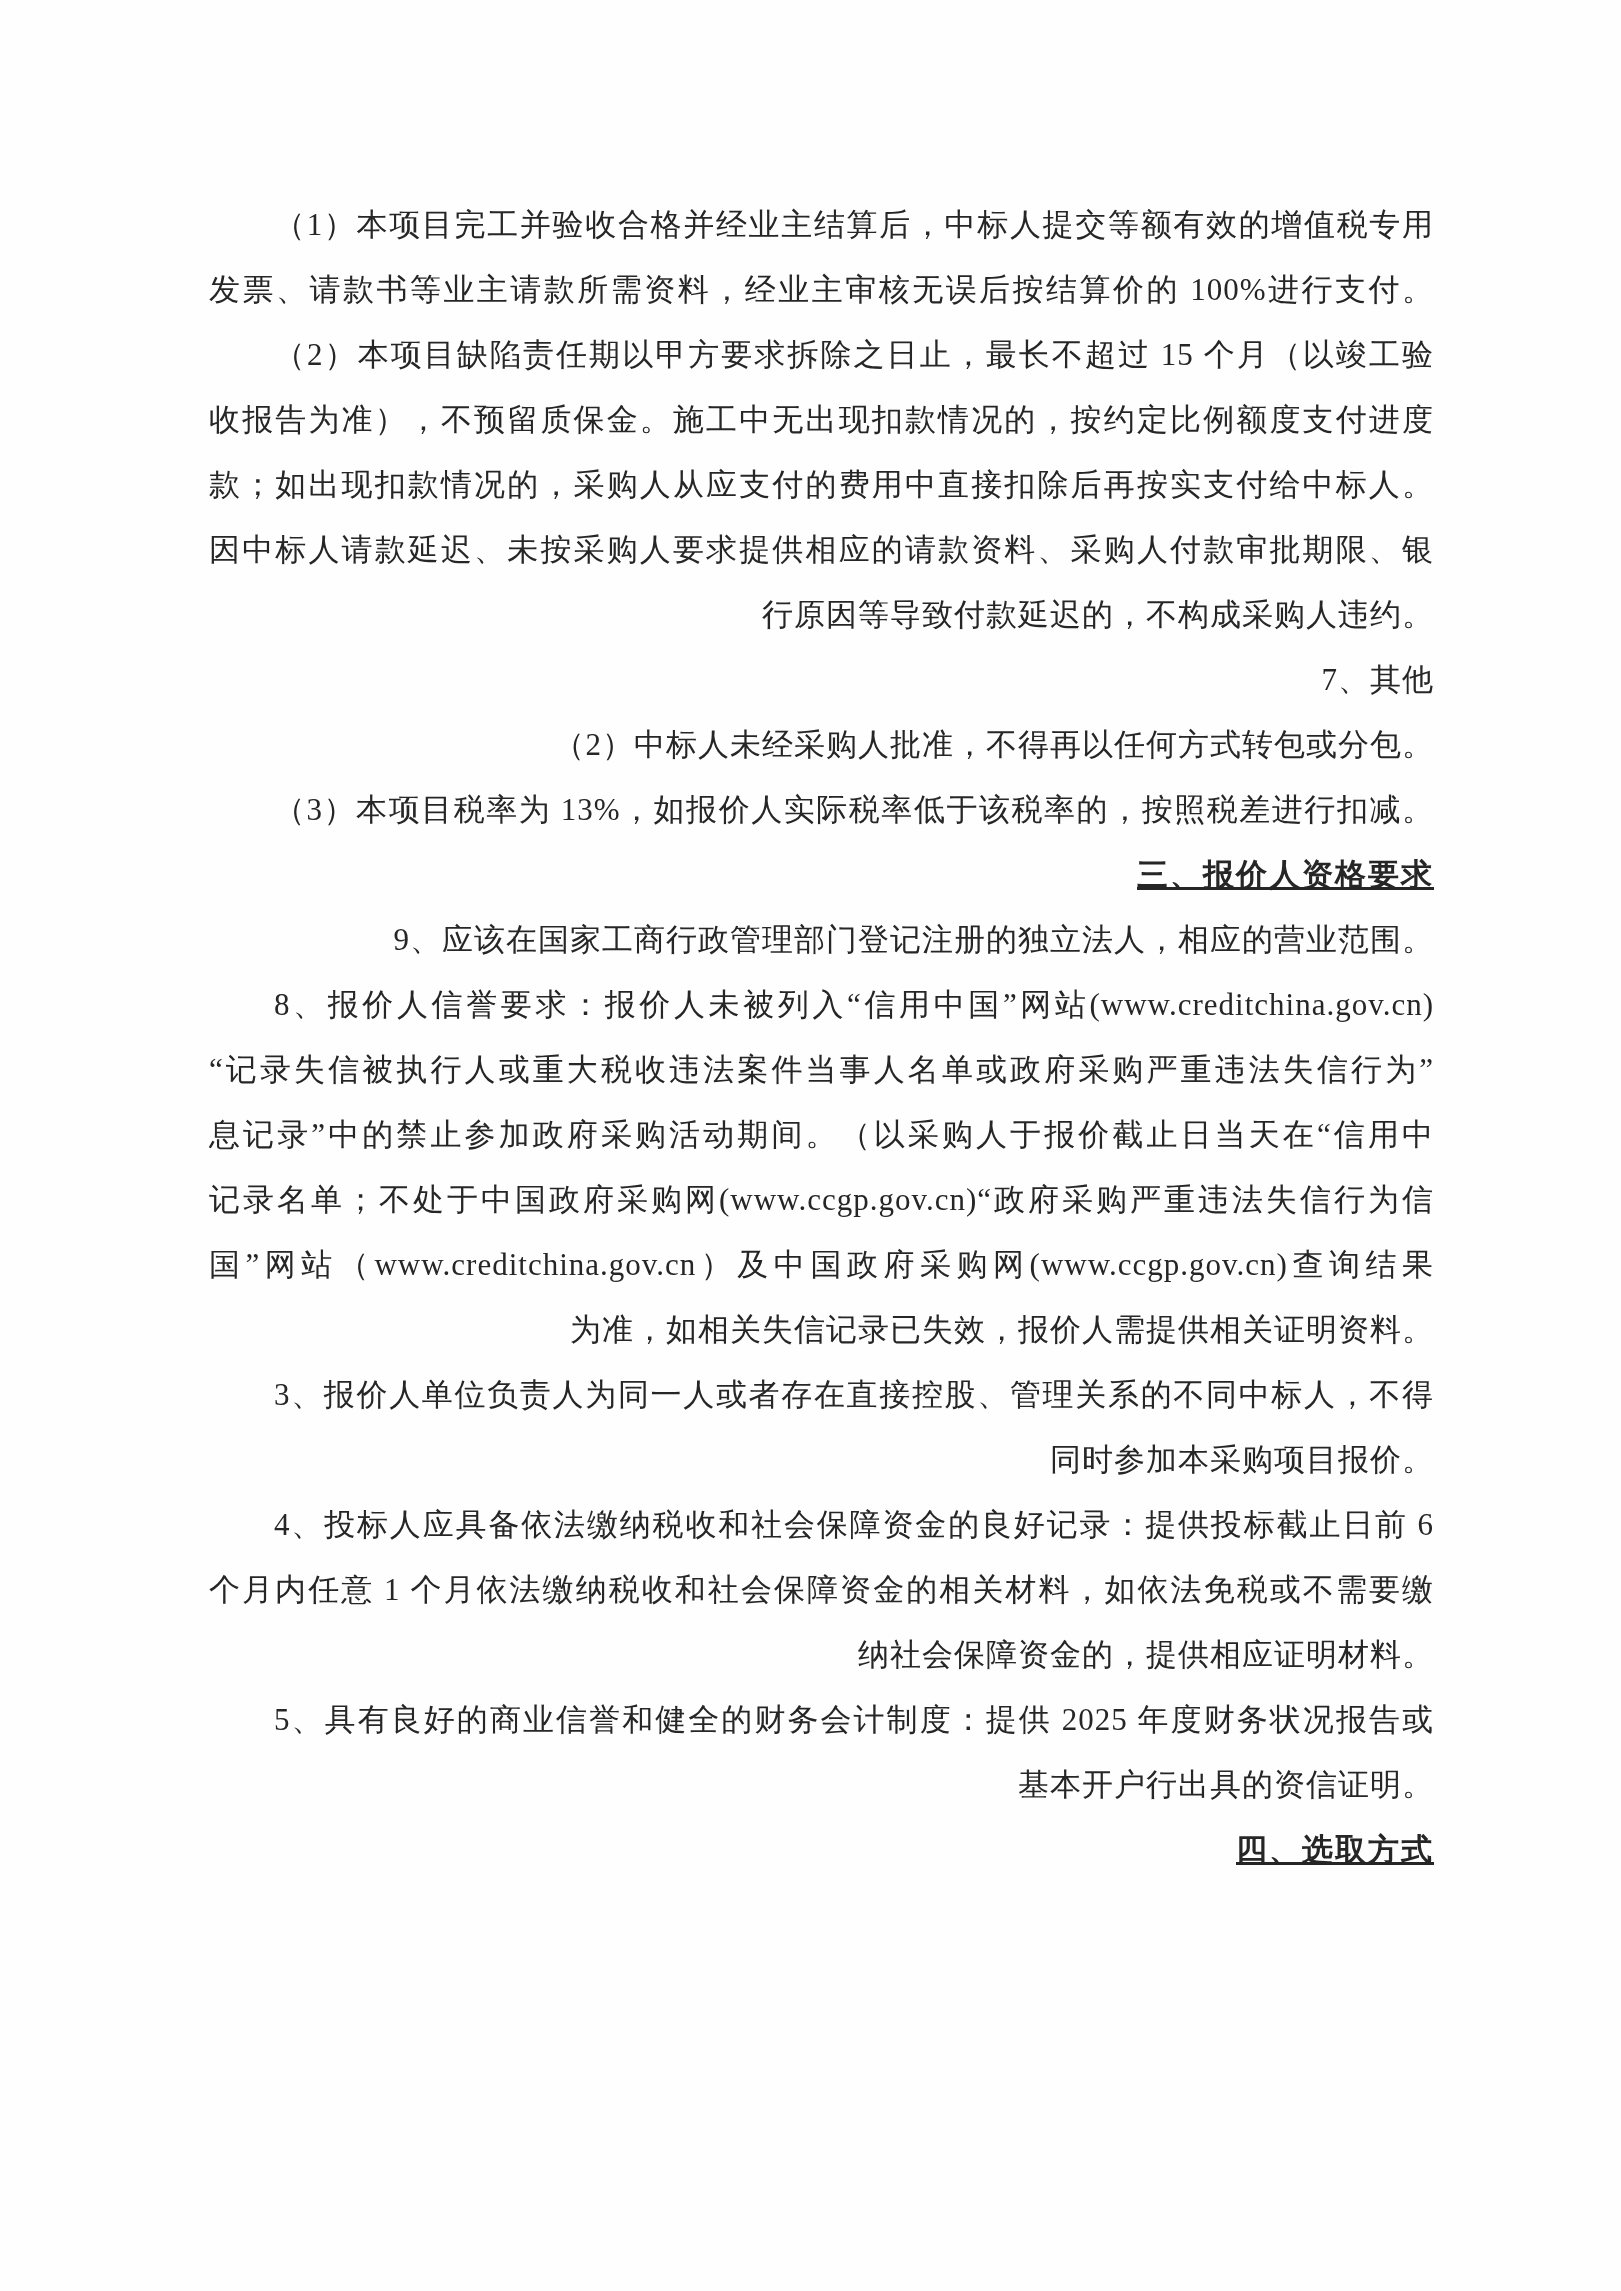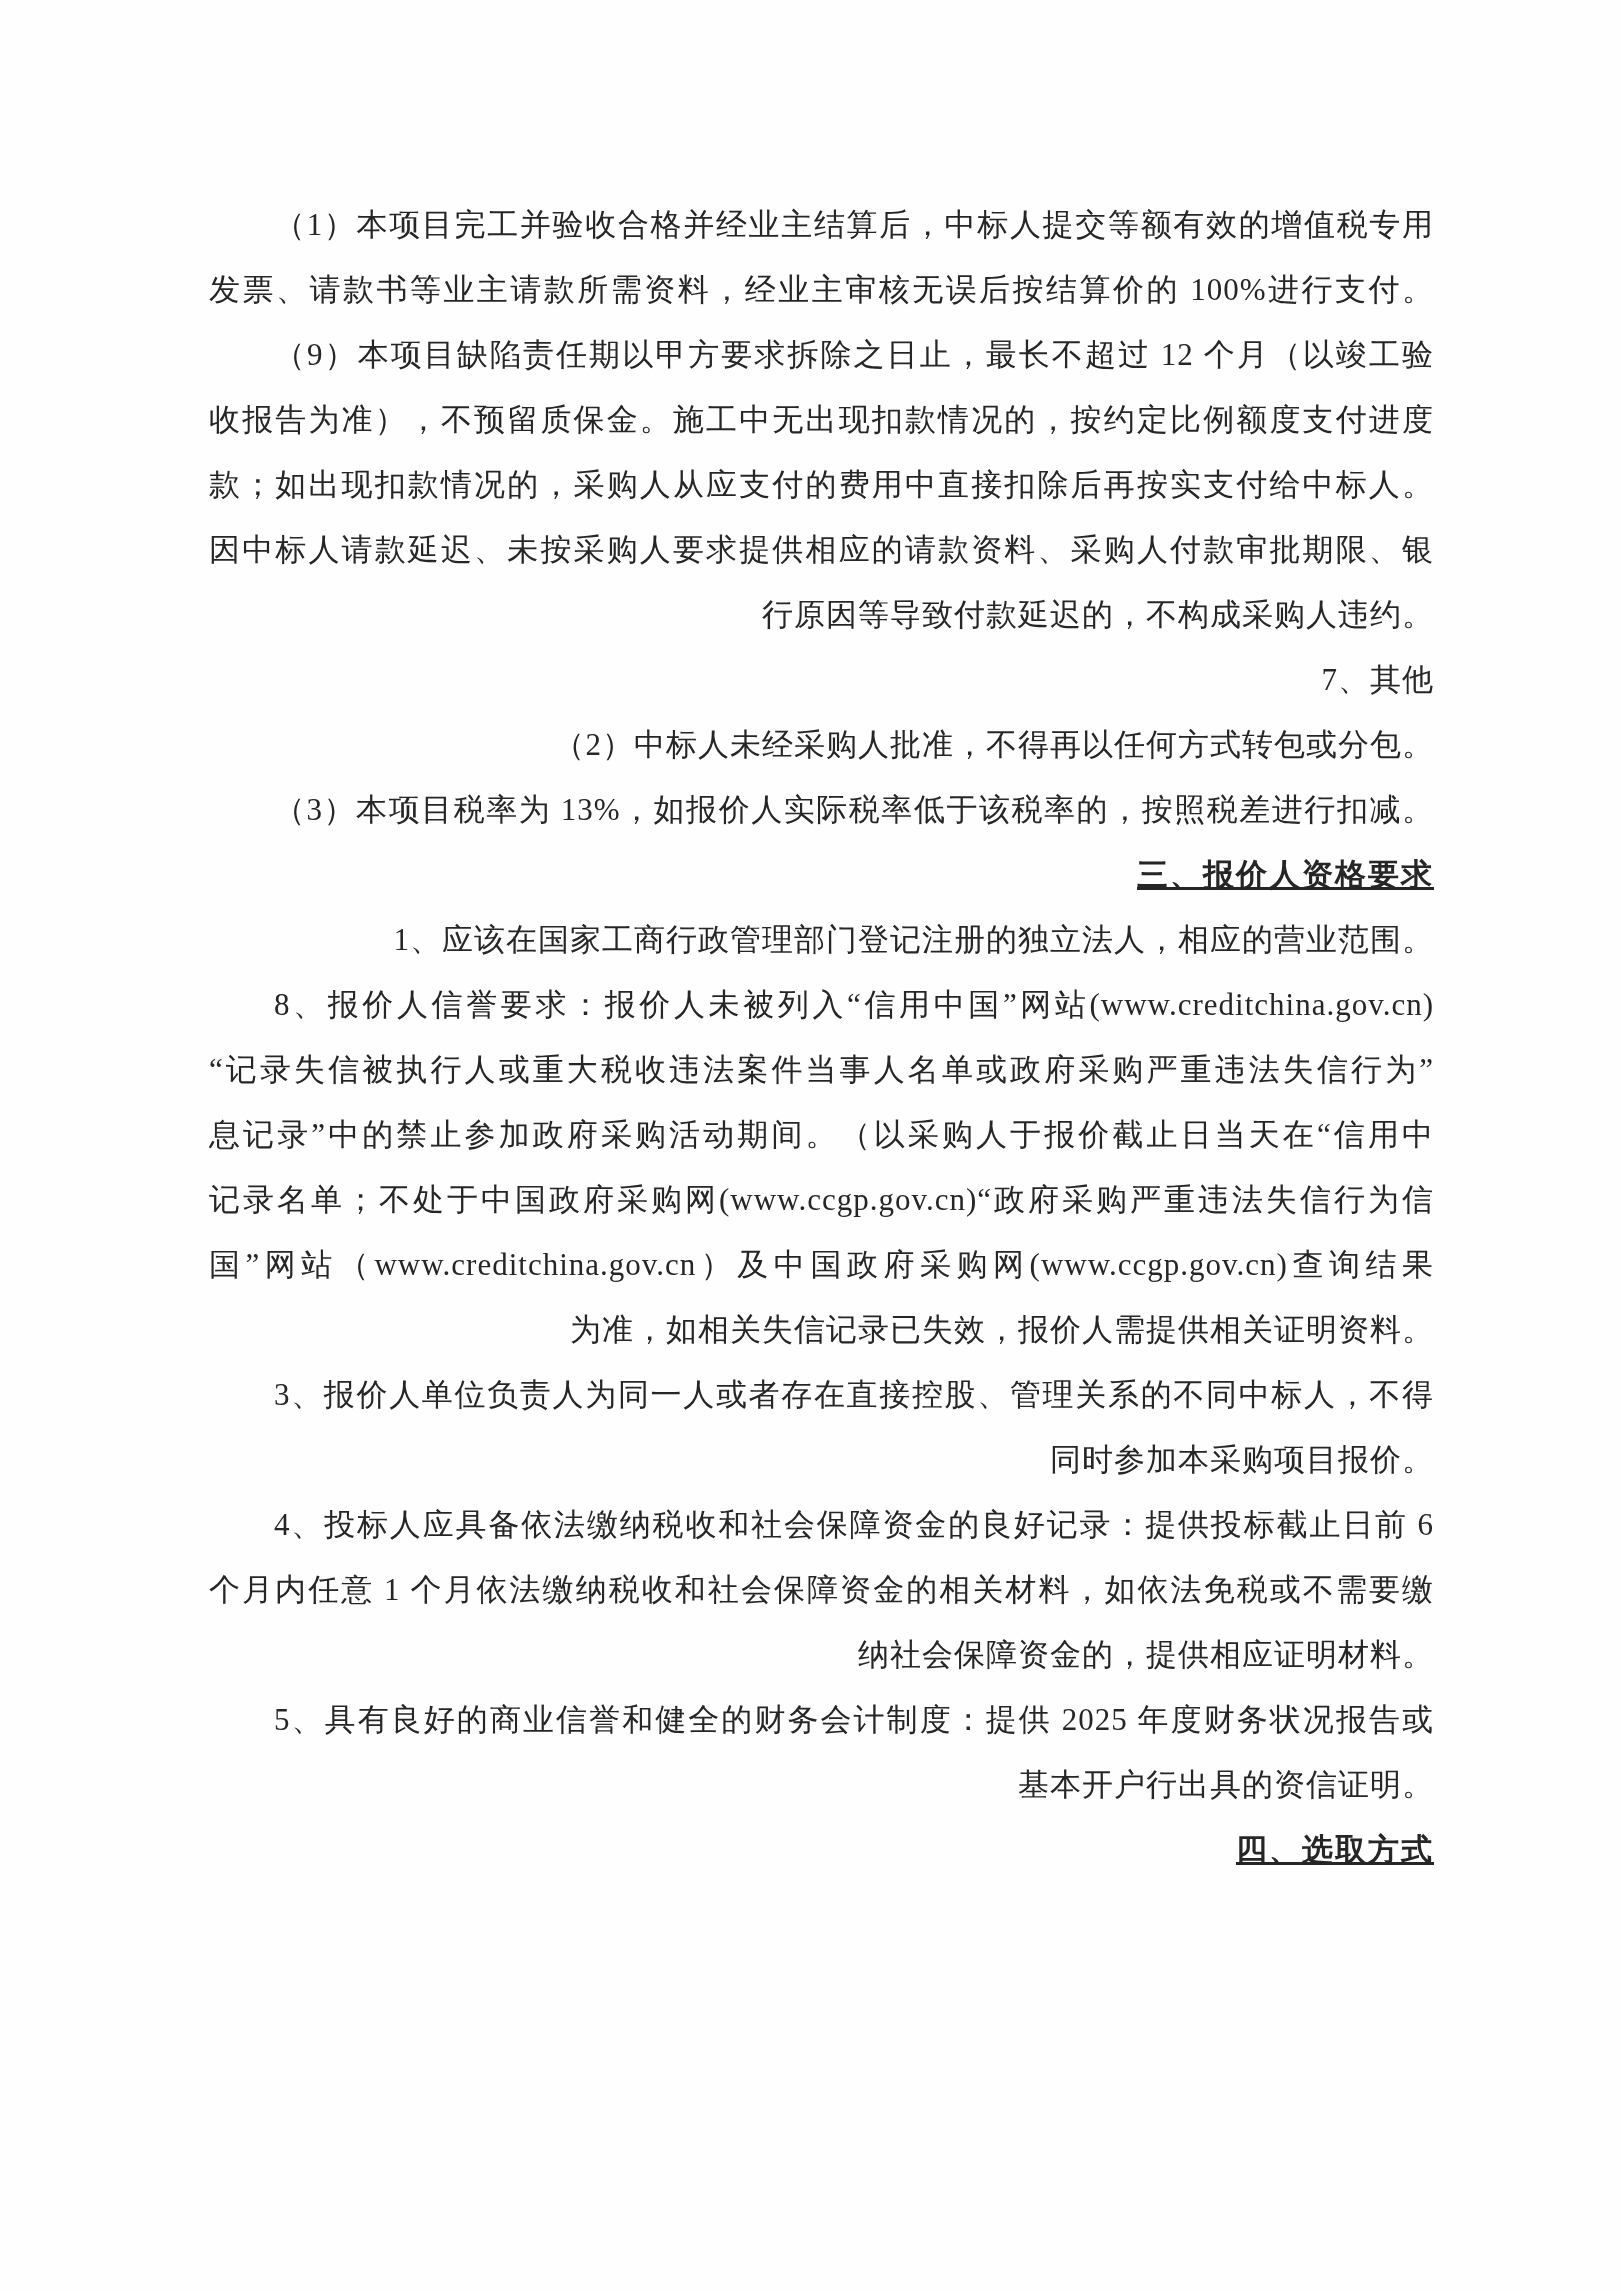--- a/index.html
+++ b/index.html
@@ -40,30 +40,30 @@
     text-decoration: underline;
   }
 </style>
 </head>
 <body>
 
 <div class="page">
   <div class="textblock">
       <div class="line indent j">（1）本项目完工并验收合格并经业主结算后，中标人提交等额有效的增值税专用</div>
       <div class="line j">发票、请款书等业主请款所需资料，经业主审核无误后按结算价的 100%进行支付。</div>
-      <div class="line indent j">（9）本项目缺陷责任期以甲方要求拆除之日止，最长不超过 12 个月（以竣工验</div>
+      <div class="line indent j">（2）本项目缺陷责任期以甲方要求拆除之日止，最长不超过 15 个月（以竣工验</div>
       <div class="line j">收报告为准），不预留质保金。施工中无出现扣款情况的，按约定比例额度支付进度</div>
       <div class="line j">款；如出现扣款情况的，采购人从应支付的费用中直接扣除后再按实支付给中标人。</div>
       <div class="line j">因中标人请款延迟、未按采购人要求提供相应的请款资料、采购人付款审批期限、银</div>
       <div class="line">行原因等导致付款延迟的，不构成采购人违约。</div>
       <div class="line indent">7、其他</div>
       <div class="line indent">（2）中标人未经采购人批准，不得再以任何方式转包或分包。</div>
       <div class="line indent j">（3）本项目税率为 13%，如报价人实际税率低于该税率的，按照税差进行扣减。</div>
       <div class="line bold">三、报价人资格要求</div>
-      <div class="line indent">1、应该在国家工商行政管理部门登记注册的独立法人，相应的营业范围。</div>
+      <div class="line indent">9、应该在国家工商行政管理部门登记注册的独立法人，相应的营业范围。</div>
       <div class="line indent j">8、报价人信誉要求：报价人未被列入“信用中国”网站(www.creditchina.gov.cn)</div>
       <div class="line j">“记录失信被执行人或重大税收违法案件当事人名单或政府采购严重违法失信行为”</div>
       <div class="line j">息记录”中的禁止参加政府采购活动期间。（以采购人于报价截止日当天在“信用中</div>
       <div class="line j">记录名单；不处于中国政府采购网(www.ccgp.gov.cn)“政府采购严重违法失信行为信</div>
       <div class="line j">国”网站（www.creditchina.gov.cn）及中国政府采购网(www.ccgp.gov.cn)查询结果</div>
       <div class="line">为准，如相关失信记录已失效，报价人需提供相关证明资料。</div>
       <div class="line indent j">3、报价人单位负责人为同一人或者存在直接控股、管理关系的不同中标人，不得</div>
       <div class="line">同时参加本采购项目报价。</div>
       <div class="line indent j">4、投标人应具备依法缴纳税收和社会保障资金的良好记录：提供投标截止日前 6</div>
       <div class="line j">个月内任意 1 个月依法缴纳税收和社会保障资金的相关材料，如依法免税或不需要缴</div>

